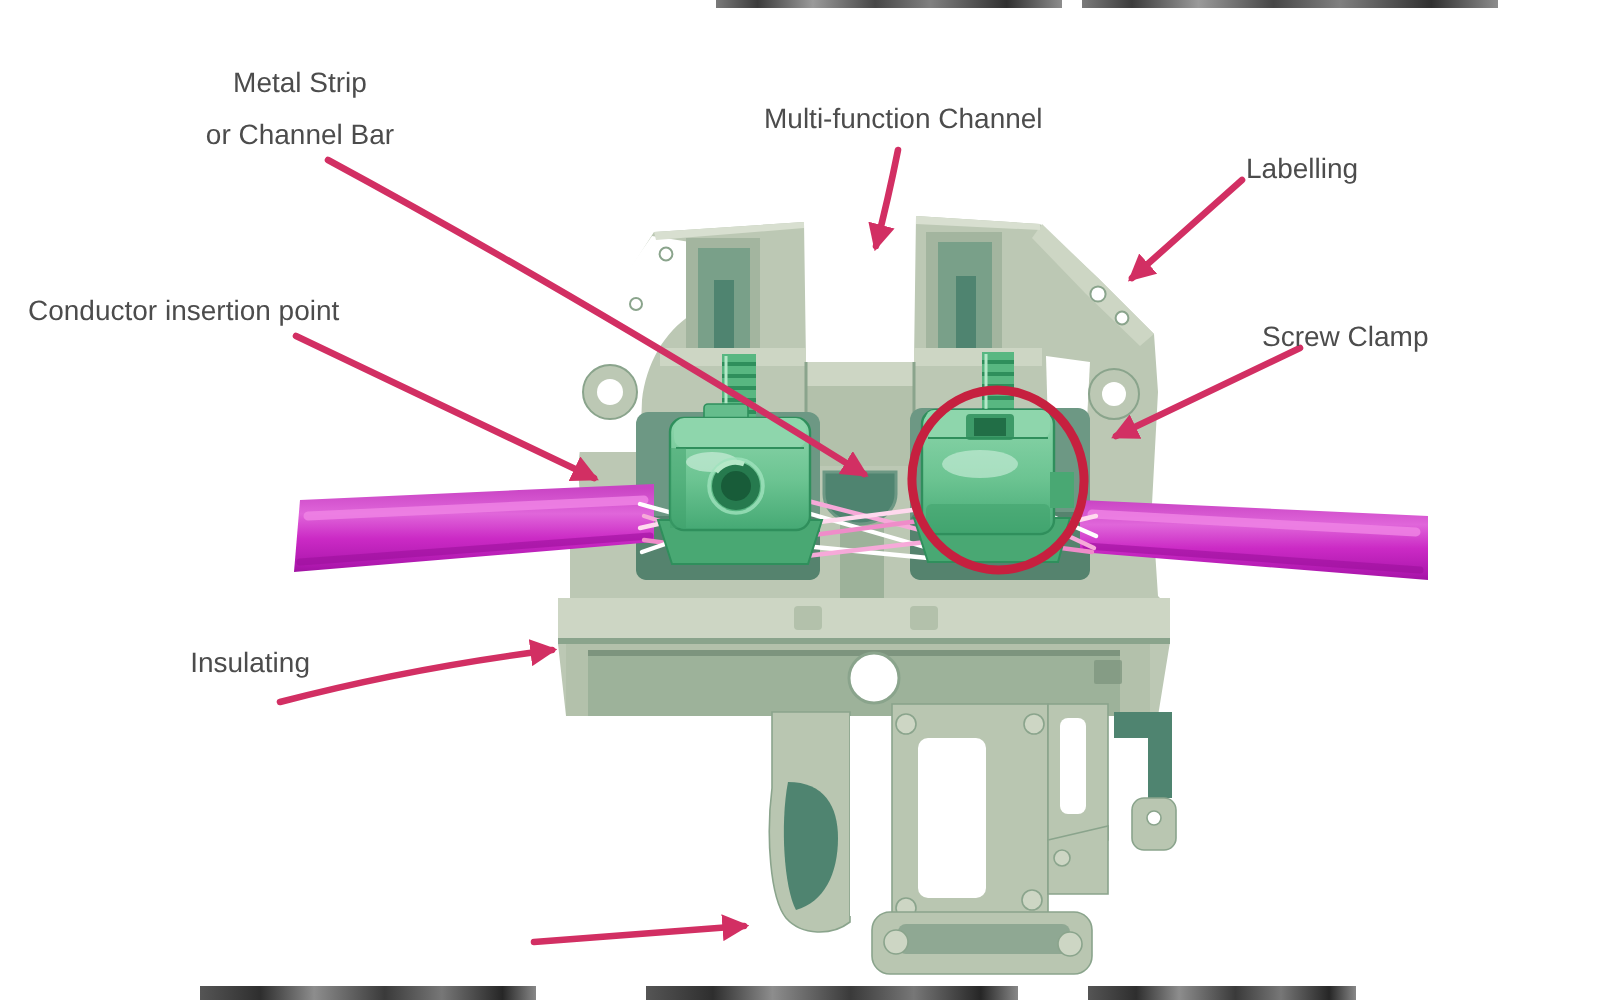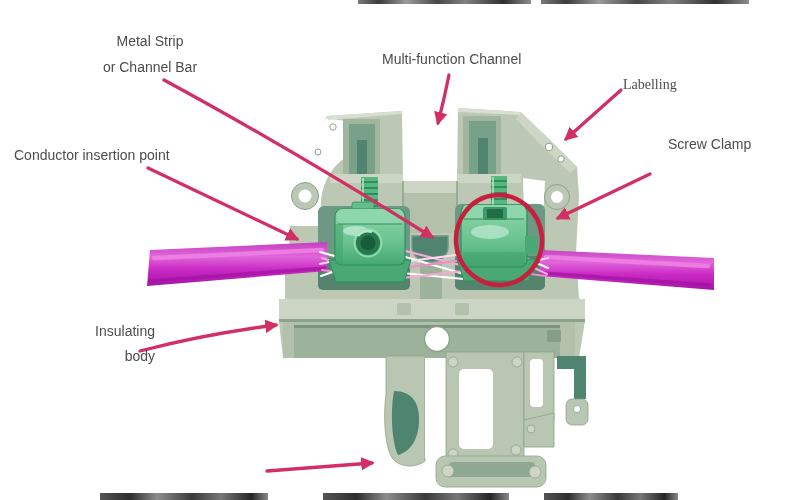--- a/index.html
+++ b/index.html
@@ -225,21 +225,20 @@
     <path class="arrow" marker-end="url(#ah)" d="M650 174 L558 218"></path>
     <path class="arrow" marker-end="url(#ah)" d="M140 351 Q205 334 276 325"></path>
     <path class="arrow" marker-end="url(#ah)" d="M267 471 L372 463"></path>
   </svg>
 
   <div class="label centered" style="left:55px;top:28px;width:190px;line-height:26px;">
     <div>Metal Strip</div>
     <div>or Channel Bar</div>
   </div>
   <div class="label" style="left:358px;top:47px;margin-left:24px;">Multi-function Channel</div>
-  <div class="label" style="left:623px;top:72px;font-family:Liberation Serif, serif;">Labelling</div>
+  <div class="label" style="left:623px;top:72px;">Labelling</div>
   <div class="label" style="left:14px;top:143px;">Conductor insertion point</div>
-  <div class="label" style="left:631px;top:132px;margin-left:37px;">Screw Clamp</div>
+  <div class="label" style="left:631px;top:156px;">Screw Clamp</div>
   <div class="label centered" style="left:50px;top:319px;width:105px;text-align:right;">
     <div>Insulating</div>
-    <div>body</div>
   </div>
 
 </div>
 
 </body></html>

